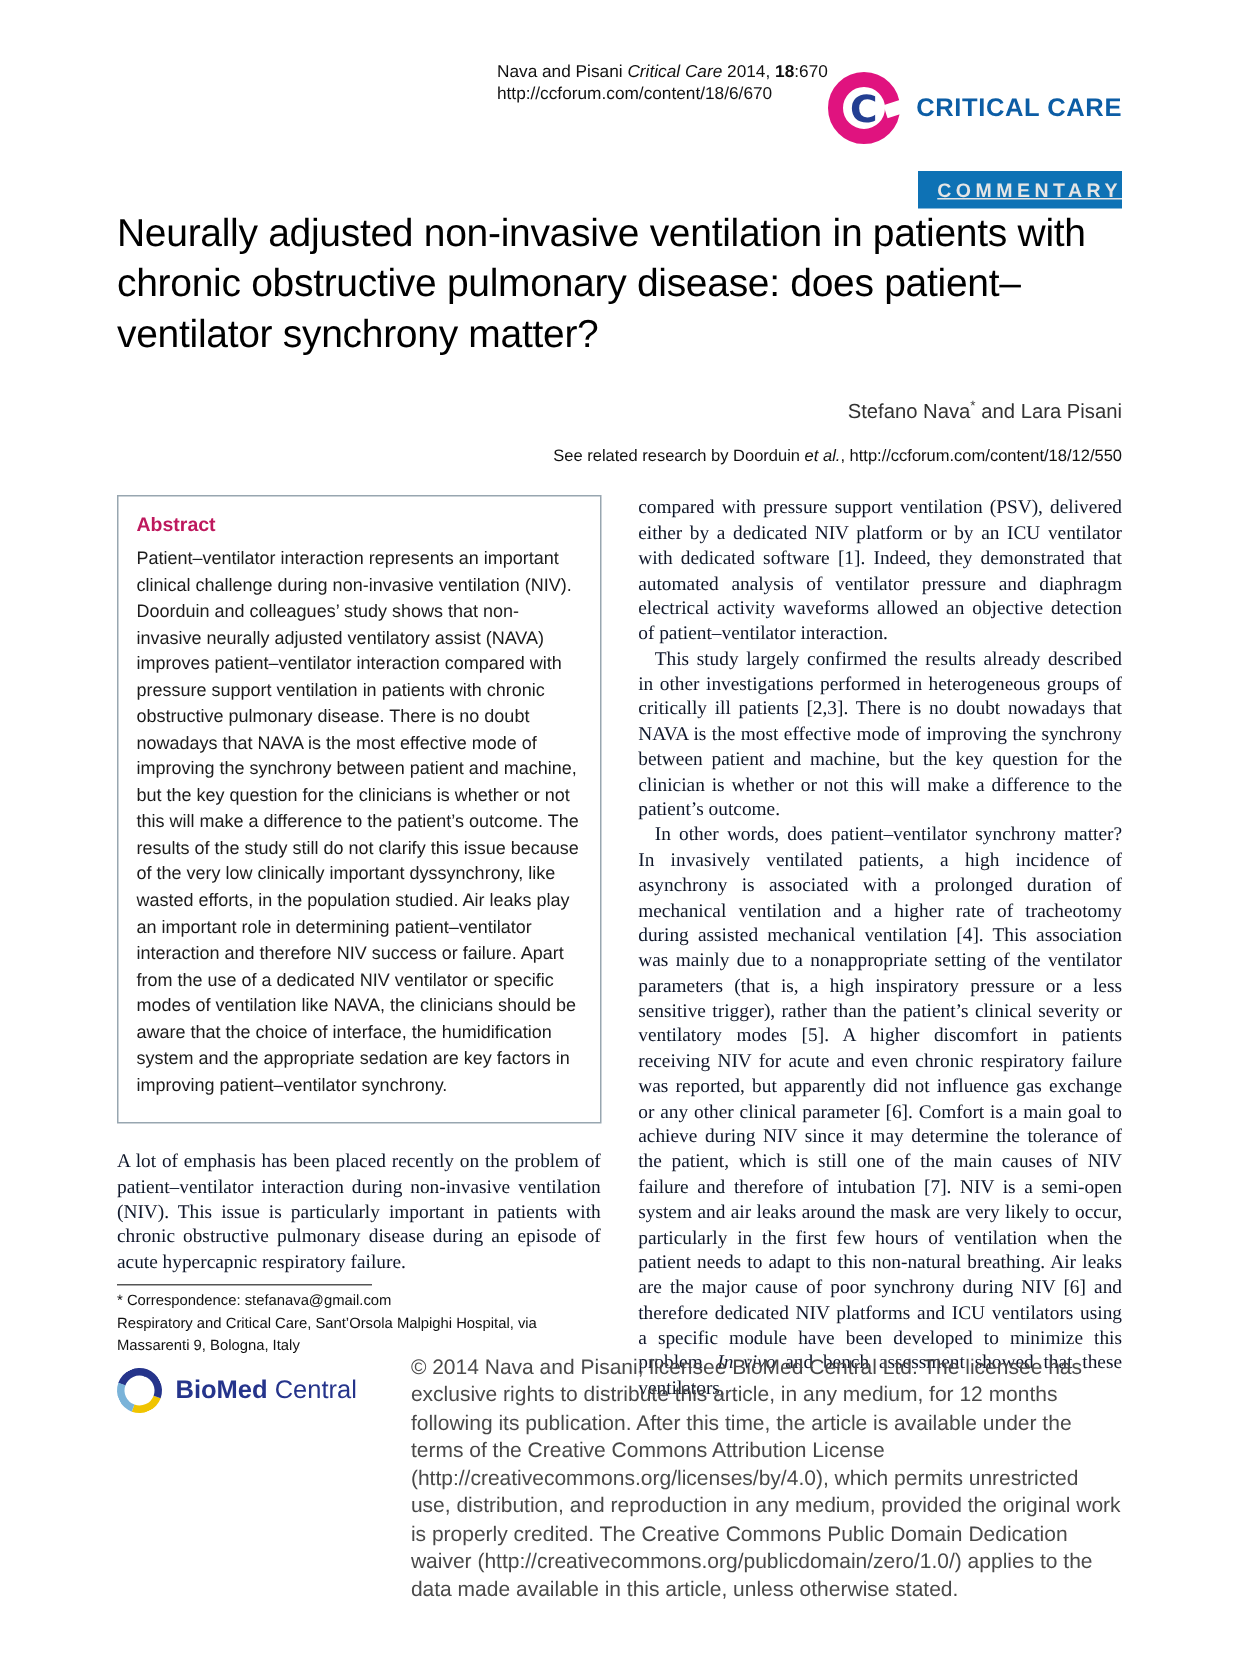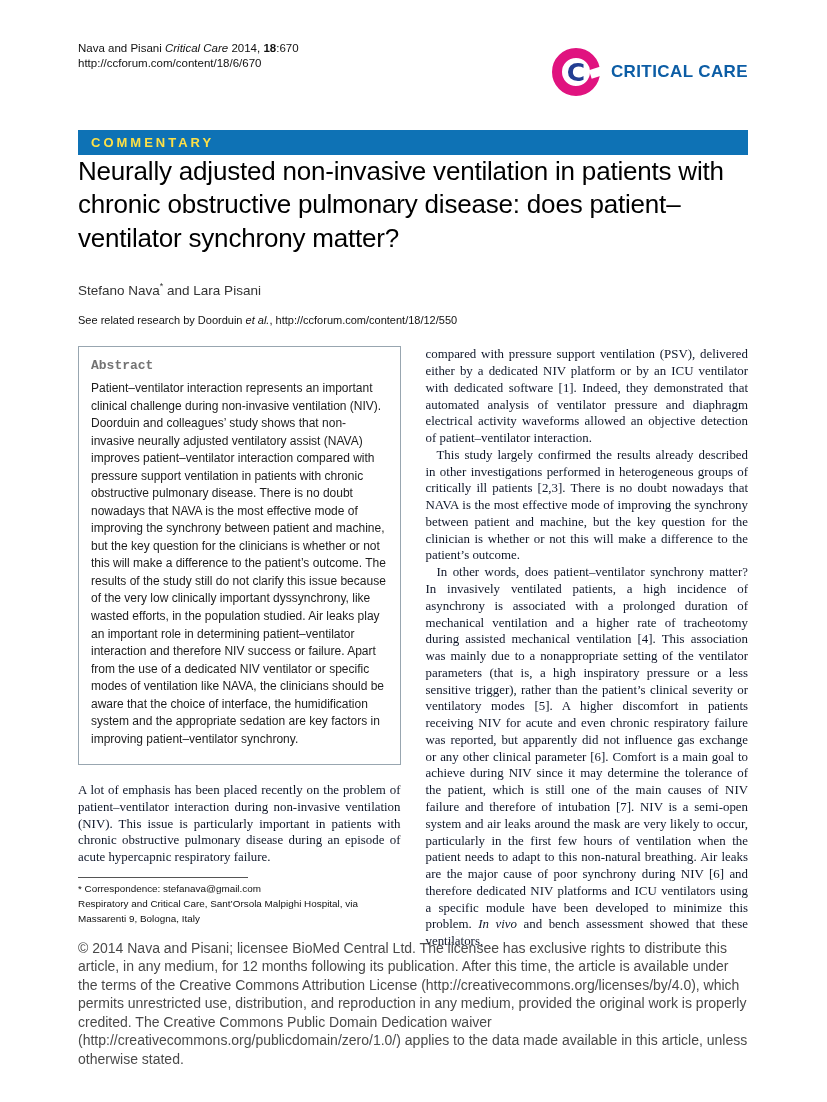--- a/index.html
+++ b/index.html
@@ -1,21 +1,21 @@
 <!DOCTYPE html>
 <html style="--banner_blue: #0e72b5; --journal_blue: #0c5da5; --logo_magenta: #e0137f; --logo_deep_blue: #233e92; --bmc_blue: #25348b; --bmc_yellow: #f0c400;"><head>
 <meta charset="utf-8">
 <style>
   * { margin:0; padding:0; box-sizing:border-box; }
   html,body { background:#fff; }
   body {
     width:827px; height:1102px; overflow:hidden;
     font-family:"Liberation Sans", sans-serif; color:#000;
   }
-  .page { height:100%; padding:40px 79px 0 78px; display:flex; flex-direction:column; }
+  .page { height:100%; padding:40px 79px 0 78px; display:flex; flex-direction:column;align-items:flex-end; }
 
   
   .top { display:flex; justify-content:space-between; align-items:flex-start; }
   .citation { font-size:11.5px; color:#111; line-height:1.45; }
   .citation em { font-style:italic; }
   .citation b { font-weight:bold; }
   .header-url { font-size:11.5px; color:#111; }
 
   .journal-logo { display:flex; align-items:center; gap:11px; margin-top:8px; }
   .cc-mark { position:relative; width:48px; height:48px; flex:0 0 auto; }
@@ -23,39 +23,39 @@
              border:10px solid var(--logo_magenta,#e0137f); }
   .cc-gap { position:absolute; right:-3px; top:20px; width:13px; height:9px;
             background:#fff; transform:rotate(-18deg); }
   .cc-c { position:absolute; inset:0; display:flex; align-items:center; justify-content:center;
           font-weight:bold; font-size:25px; color:var(--logo_deep_blue,#233e92);
           font-family:"DejaVu Sans", sans-serif; }
   .journal-name { font-weight:bold; font-size:17px; letter-spacing:0.4px;
                   color:var(--journal_blue,#0c5da5); }
 
   
-  .banner { margin-top:34px; background:var(--banner_blue,#0e72b5); color:#fde047;
+  .banner { margin-top:18px; background:var(--banner_blue,#0e72b5); color:#e5e5e5;
             font-weight:bold; font-size:13px; letter-spacing:3px;
-            padding:5px 0 5px 13px; }
+            padding:5px 0 5px 13px;text-decoration:underline; }
 
   
   .title { font-size:26px; font-weight:400; line-height:1.28;
            letter-spacing:-0.2px; color:#000; }
   .authors { margin-top:26px; font-size:13.5px; color:#333; }
   .authors sup { font-size:9px; }
   .related { margin-top:17px; font-size:11px; color:#111; }
   .related em { font-style:italic;margin-top:40px; }
   .related .rel-url { text-decoration:none; color:#111; }
 
   
   .columns { margin-top:20px; display:flex; gap:25px; flex:1; min-height:0; }
   .col { flex:1; min-width:0; display:flex; flex-direction:column; }
 
   .abstract-box { border:1px solid #98a6b0; padding:11px 12px 16px 12px; margin-bottom:17px; }
-  .abstract-box h2 { font-size:13px; font-weight:bold; margin-bottom:7px; color:#737373;font-family:Liberation Mono, monospace; }
+  .abstract-box h2 { font-size:13px; font-weight:bold; margin-bottom:7px; color:#be185d; }
   .abstract-box p { font-size:12px; line-height:1.46; color:#1c1c1c; }
 
   .body-para { font-family:"Liberation Serif", serif; font-size:12.9px; line-height:1.3;
                text-align:justify; color:#0f172a; }
   .indent { text-indent:11px; }
   .body-para em { font-style:italic; }
 
   
   .footnote { margin-top:auto; padding-top:6px; font-size:9.9px; line-height:1.5; color:#111; }
   .fn-rule { width:170px; border-top:1px solid #555; margin-bottom:4px; }
@@ -133,16 +133,22 @@
       <p class="body-para">compared with pressure support ventilation (PSV), delivered either by a dedicated NIV platform or by an ICU ventilator with dedicated software [1]. Indeed, they demonstrated that automated analysis of ventilator pressure and diaphragm electrical activity waveforms allowed an objective detection of patient–ventilator interaction.</p>
       <p class="body-para indent">This study largely confirmed the results already described in other investigations performed in heterogeneous groups of critically ill patients [2,3]. There is no doubt nowadays that NAVA is the most effective mode of improving the synchrony between patient and machine, but the key question for the clinician is whether or not this will make a difference to the patient’s outcome.</p>
       <p class="body-para indent">
         <span>In other words, does patient–ventilator synchrony matter? In invasively ventilated patients, a high incidence of asynchrony is associated with a prolonged duration of mechanical ventilation and a higher rate of tracheotomy during assisted mechanical ventilation [4]. This association was mainly due to a nonappropriate setting of the ventilator parameters (that is, a high inspiratory pressure or a less sensitive trigger), rather than the patient’s clinical severity or ventilatory modes [5]. A higher discomfort in patients receiving NIV for acute and even chronic respiratory failure was reported, but apparently did not influence gas exchange or any other clinical parameter [6]. Comfort is a main goal to achieve during NIV since it may determine the tolerance of the patient, which is still one of the main causes of NIV failure and therefore of intubation [7]. NIV is a semi-open system and air leaks around the mask are very likely to occur, particularly in the first few hours of ventilation when the patient needs to adapt to this non-natural breathing. Air leaks are the major cause of poor synchrony during NIV [6] and therefore dedicated NIV platforms and ICU ventilators using a specific module have been developed to minimize this problem. </span><em>In vivo</em><span> and bench assessment showed that these ventilators,</span>
       </p>
     </div>
 
   </div>
 
   <footer>
+    <div class="bmc-logo">
+      <div class="bmc-circle"></div>
+      <div class="bmc-text">
+        <span class="bmc-bold">BioMed</span><span> Central</span>
+      </div>
+    </div>
     <div class="copyright">© 2014 Nava and Pisani; licensee BioMed Central Ltd. The licensee has exclusive rights to distribute this article, in any medium, for 12 months following its publication. After this time, the article is available under the terms of the Creative Commons Attribution License (http://creativecommons.org/licenses/by/4.0), which permits unrestricted use, distribution, and reproduction in any medium, provided the original work is properly credited. The Creative Commons Public Domain Dedication waiver (http://creativecommons.org/publicdomain/zero/1.0/) applies to the data made available in this article, unless otherwise stated.</div>
   </footer>
 
 </div>
 
 </body></html>

